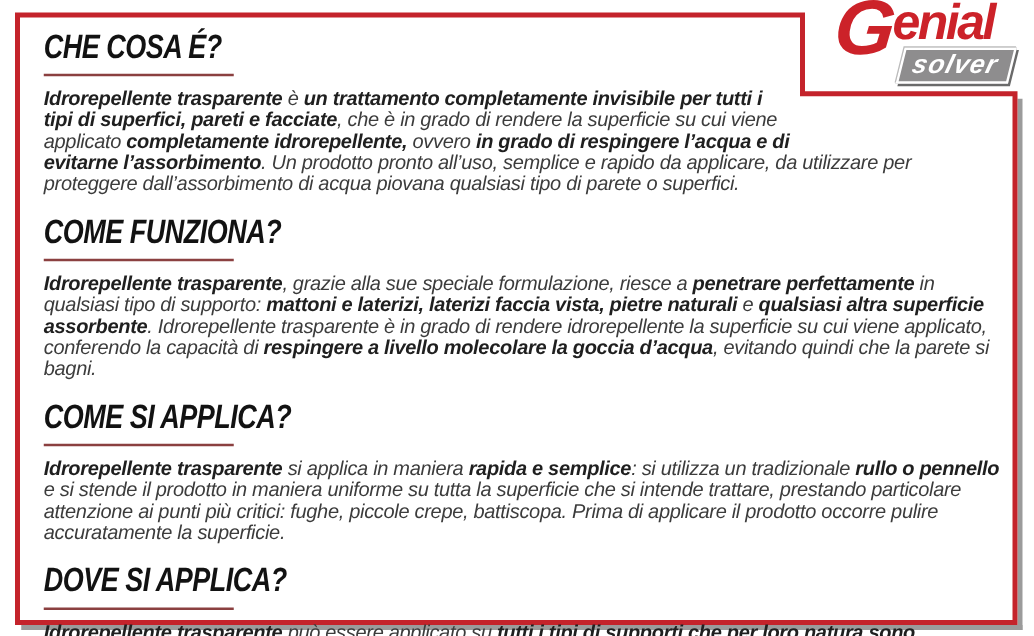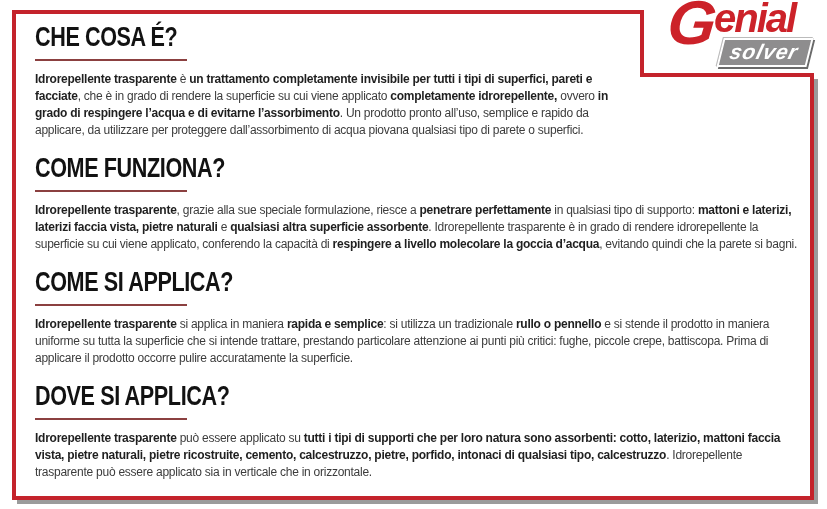--- a/index.html
+++ b/index.html
@@ -38,36 +38,36 @@
   .logo-solver-box span {
     font-style:italic; font-weight:bold; font-size:21px;
     color:#ffffff; letter-spacing:1px; line-height:1.1;
   }
 
   
   .content {
     position:absolute; left:35px; top:14px; width:767px;
     color:#3c3c3c;
   }
-  .section { margin-bottom:2px; }
+  .section { margin-bottom:2px;font-style:italic; }
   .section-title {
     display:inline-block;
     font-weight:bold; font-size:27px; color:#121212;
     letter-spacing:-0.5px;
     transform:scaleX(0.8); transform-origin:left bottom;
     margin-top:12px;
     white-space:nowrap;
   }
   .section:first-child .section-title { margin-top:8px; }
   .title-rule {
     width:152px; height:2px; background:#8b4040;
     margin:6px 0 10px 0;
   }
   .body-text {
-    font-size:12px; line-height:17px; letter-spacing:-0.25px;
+    font-size:16px; line-height:17px; letter-spacing:-0.25px;
     text-align:left;
   }
   .body-text b { color:#1f1f1f; }
   .notch-spacer { float:right; width:168px; height:36px; }
 </style>
 </head>
 <body>
 
 <svg class="frame-svg" viewBox="0 0 827 509" xmlns="http://www.w3.org/2000/svg">
   <rect x="814" y="79" width="4" height="425" fill="#9b9b9b"></rect>

